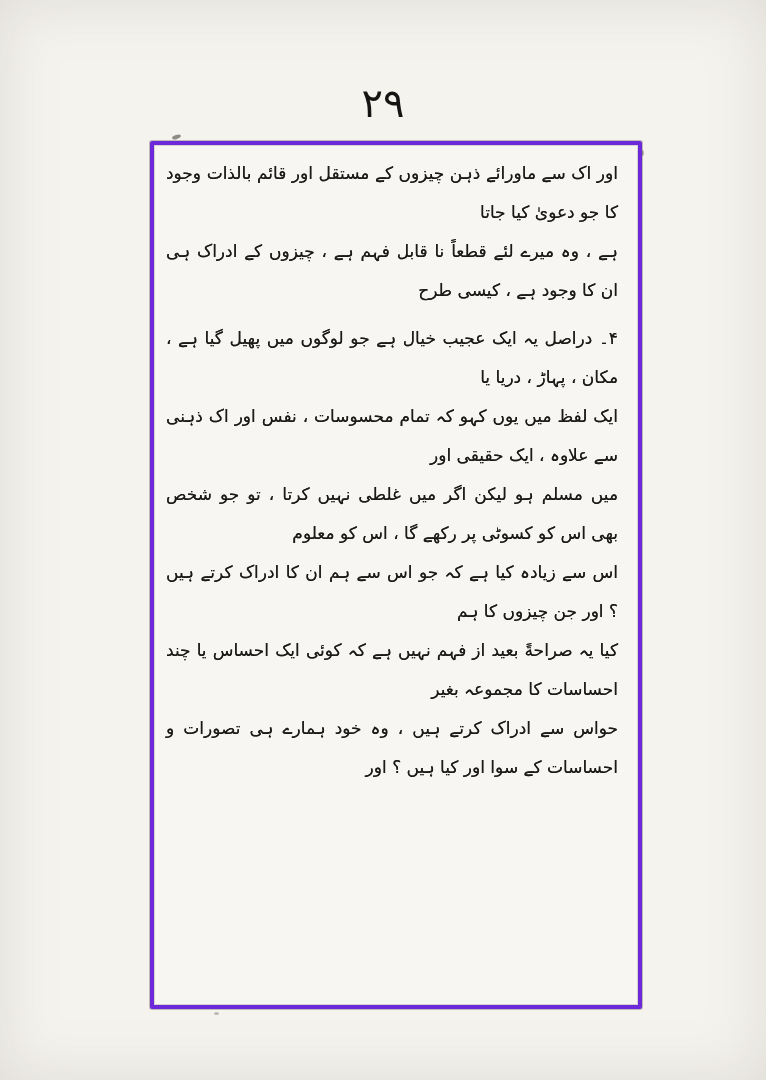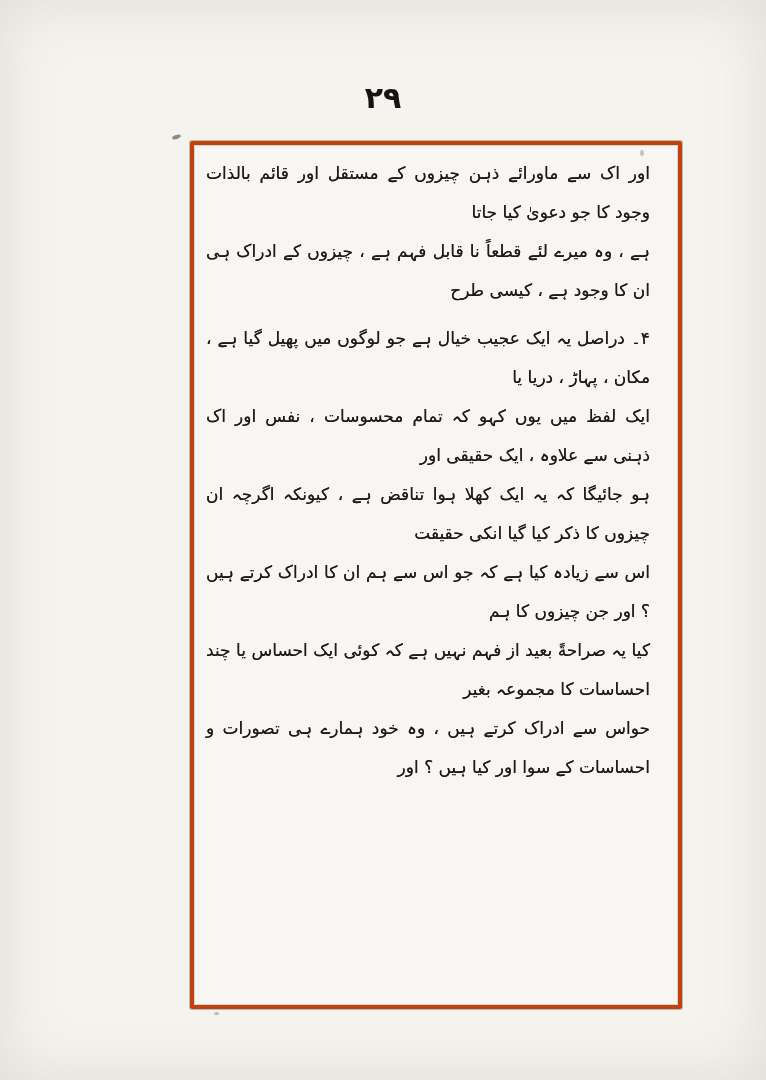--- a/index.html
+++ b/index.html
@@ -26,42 +26,41 @@
     inset: 0;
     pointer-events: none;
     box-shadow: inset 0 0 60px rgba(120,115,105,0.18);
   }
   .page-number {
     position: absolute;
     top: 80px;
     left: 0;
     width: 100%;
     text-align: center;
-    font-size: 30px;
-    font-weight: bold;
+    font-size: 40px;
+    font-weight: normal;
     color: #151413;
     letter-spacing: 2px;
     direction: rtl;
   }
   .text-frame {
     position: absolute;
     top: 141px;
     left: 150px;
     width: 492px;
     height: 868px;
     box-sizing: border-box;
-    border: 4px solid #c2410c;
+    border: 4px solid #6d28d9;
     border-radius: 2px;
     box-shadow:
       0 0 0 1px rgba(22,21,18,0.25),
       inset 0 0 0 1px rgba(22,21,18,0.15);
     background: rgba(255,255,255,0.25);
-    padding: 9px 28px 6px 12px;
+    padding: 9px 20px 6px 12px;
     overflow: hidden;
-    margin-left: 40px;
   }
   .body-text {
     direction: rtl;
     unicode-bidi: embed;
     color: #1b1a18;
     font-size: 17px;
     line-height: 39px;
     text-align: justify;
     text-shadow: 0 0 0.5px rgba(20,18,15,0.8);
   }
@@ -98,21 +97,21 @@
     <div class="body-text">
 
       <div class="para">
         <span class="line">اور اک سے ماورائے ذہن چیزوں کے مستقل اور قائم بالذات وجود کا جو دعویٰ کیا جاتا</span>
         <span class="line">ہے ، وہ میرے لئے قطعاً نا قابل فہم ہے ، چیزوں کے ادراک ہی ان کا وجود ہے ، کیسی طرح</span>
       </div>
 
       <div class="para">
         <span class="line">۴۔ دراصل یہ ایک عجیب خیال ہے جو لوگوں میں پھیل گیا ہے ، مکان ، پہاڑ ، دریا یا</span>
         <span class="line">ایک لفظ میں یوں کہو کہ تمام محسوسات ، نفس اور اک ذہنی سے علاوہ ، ایک حقیقی اور</span>
-        <span class="line">ہو جائیگا کہ یہ ایک کھلا ہوا تناقض ہے ، کیونکہ اگرچہ ان چیزوں کا ذکر کیا گیا انکی حقیقت</span>
+        <span class="line">میں مسلم ہو لیکن اگر میں غلطی نہیں کرتا ، تو جو شخص بھی اس کو کسوٹی پر رکھے گا ، اس کو معلوم</span>
         <span class="line">اس سے زیادہ کیا ہے کہ جو اس سے ہم ان کا ادراک کرتے ہیں ؟ اور جن چیزوں کا ہم</span>
         <span class="line">کیا یہ صراحةً بعید از فہم نہیں ہے کہ کوئی ایک احساس یا چند احساسات کا مجموعہ بغیر</span>
         <span class="line">حواس سے ادراک کرتے ہیں ، وہ خود ہمارے ہی تصورات و احساسات کے سوا اور کیا ہیں ؟ اور</span>
 
       </div>
 
     </div>
   </div>
 
 </div>

